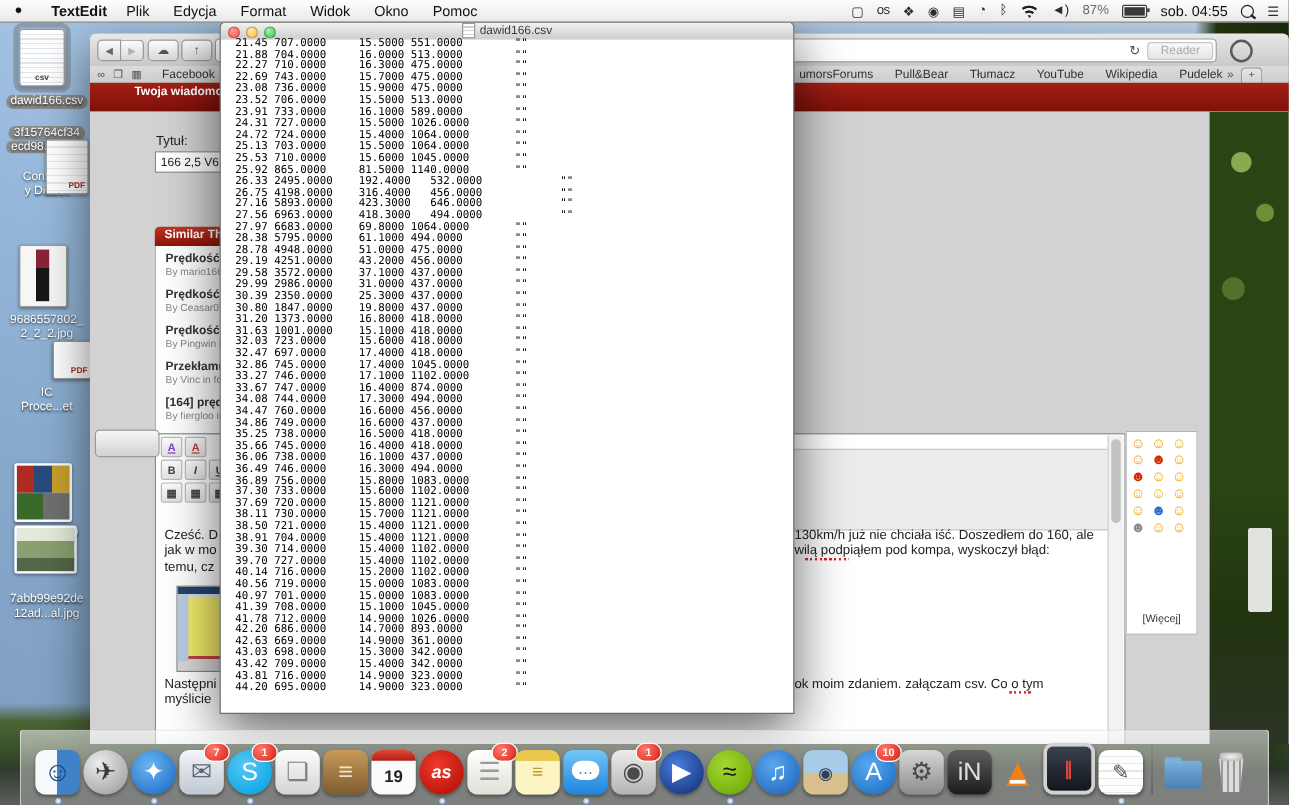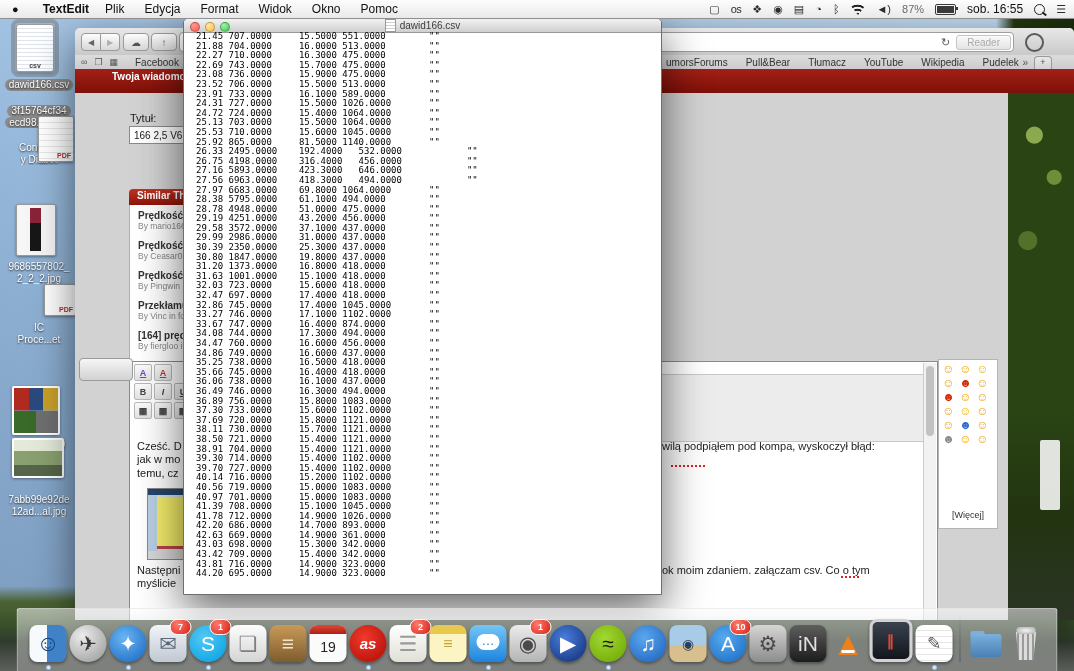--- a/index.html
+++ b/index.html
@@ -156,21 +156,21 @@
     justify-content:center;font-size:21px;box-shadow:0 2px 3px rgba(0,0,0,.35);}
   .di .g{pointer-events:none;}
   .di.circ{border-radius:50%;}
   .bdg{position:absolute;top:-6px;right:-5px;min-width:14px;height:14px;padding:0 3px;border-radius:8px;
     background:radial-gradient(circle at 35% 30%,#ff7a6e,#d81e10);border:1px solid #fff;color:#fff;
     font-size:9px;font-weight:bold;display:flex;align-items:center;justify-content:center;}
   .run{position:absolute;bottom:-8px;left:50%;transform:translateX(-50%);width:5px;height:5px;border-radius:50%;
     background:radial-gradient(#f2faff,#6aa0d8);}
   .ddiv{width:1px;height:44px;margin:0 4px;background:linear-gradient(180deg,rgba(80,80,80,.1),rgba(60,60,60,.6));}
   .di.finder{background:linear-gradient(90deg,#f6fafc 0 48%,#3f82c8 48%);color:#16457e;font-size:23px;}
-  .di.calendar{background:#fbfbfb;color:#222;font-weight:normal;font-size:14px;text-align:center;}
+  .di.calendar{background:#fbfbfb;color:#222;font-weight:bold;font-size:14px;text-align:center;}
   .di.calendar .g{margin-top:7px;}
   .di.calendar:before{content:"";position:absolute;top:0;left:0;right:0;height:9px;
     background:linear-gradient(#e04838,#ad1f14);border-radius:8px 8px 0 0;}
   .di.lastfm{font-style:italic;font-weight:bold;font-size:15px;}
   .di.notes{background:linear-gradient(180deg,#e9c94d 0 9px,#fcf5c3 9px);color:#c2a22c;font-size:16px;}
   .di.messages{background:linear-gradient(180deg,#74c6f6,#1d84dd);}
   .di.messages:before{content:"";position:absolute;left:7px;top:9px;width:23px;height:16px;background:#fff;border-radius:8px;}
   .di.messages .g{position:relative;color:#1d84dd;font-size:13px;margin-top:-7px;}
   .di.iphoto{background:linear-gradient(180deg,#a8cce8 0 55%,#d8c08e 55%);color:#2a3f5f;font-size:14px;}
   .di.vlc{background:transparent;box-shadow:none;color:#f08018;font-size:33px;}
@@ -329,20 +329,21 @@
               <span class="edbtn">▦</span>
             </div>
           </div>
         <div class="quotebox"></div>
         <div class="edlines" id="ed-left-lines" style="left:7px;top:78px">
             <div>Cześć. D</div>
             <div>jak w mo</div>
             <div>temu, cz</div>
           </div>
         <div class="edlines" id="ed-right-lines" style="left:532px;top:78px">
+            <div>130km/h już nie chciała iść. Doszedłem do 160, ale</div>
             <div>wilą podpiąłem pod kompa, wyskoczył błąd:</div>
           </div>
         <div class="squig" style="left:541px;top:103px;width:36px"></div>
         <div class="postimg"></div>
         <div class="edlines" id="ed-left-lines2" style="left:7px;top:202px">
             <div>Następni</div>
             <div>myślicie</div>
           </div>
         <div class="edlines" style="left:532px;top:202px">ok moim zdaniem. załączam csv. Co o tym</div>
         <div class="squig" style="left:711px;top:214px;width:19px"></div>
@@ -469,21 +470,21 @@
           <span class="sico">▤</span>
           <span class="sico">◔</span>
           <span class="sico">ᛒ</span>
           <span class="sico wifi"></span>
           <span class="sico">◄)</span>
         </span>
       <span class="batt-pct">87%</span>
       <span class="batt">
           <i></i>
         </span>
-      <span class="clock">sob. 16:55</span>
+      <span class="clock">sob. 04:55</span>
       <span class="lens"></span>
       <span class="sico">☰</span>
     </div>
   </div>
 
   <div id="dock">
     <div id="dock-icons" style="display:flex;align-items:flex-end;gap:3px">
         <div class="di finder">
           <span class="g">☺</span>
           <span class="run"></span>

